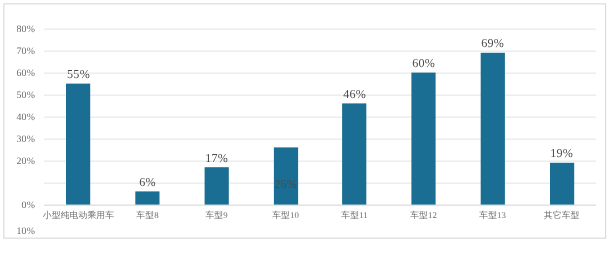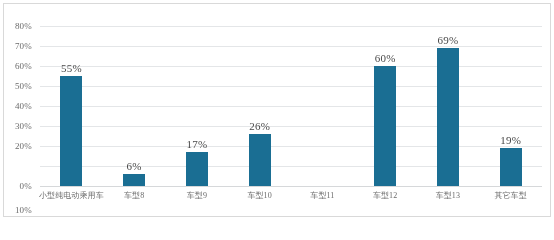--- a/index.html
+++ b/index.html
@@ -147,23 +147,27 @@
         <div class="bar-value" style="top: 36px;">55%</div>
       </div>
       <div class="bar-slot" style="left: 62.75px; width: 62.75px;">
         <div class="bar" style="height: 12px; background: rgb(26, 110, 147);"></div>
         <div class="bar-value" style="top: 134px;">6%</div>
       </div>
       <div class="bar-slot" style="left: 125.5px; width: 62.75px;">
         <div class="bar" style="height: 34px; background: rgb(26, 110, 147);"></div>
         <div class="bar-value" style="top: 112px;">17%</div>
       </div>
-      <div class="bar-slot" style="left: 188.25px; width: 62.75px;">
+      <div class="bar-slot" style="left: 188.25px; width: 62.75px; margin-top: 42px;">
         <div class="bar" style="height: 52px; background: rgb(26, 110, 147);"></div>
         <div class="bar-value" style="top: 94px;">26%</div>
+      </div>
+      <div class="bar-slot" style="left: 251px; width: 62.75px;">
+        <div class="bar" style="height: 92px; background: rgb(26, 110, 147);"></div>
+        <div class="bar-value" style="top: 54px;">46%</div>
       </div>
       <div class="bar-slot" style="left: 313.75px; width: 62.75px;">
         <div class="bar" style="height: 120px; background: rgb(26, 110, 147);"></div>
         <div class="bar-value" style="top: 26px;">60%</div>
       </div>
       <div class="bar-slot" style="left: 376.5px; width: 62.75px;">
         <div class="bar" style="height: 138px; background: rgb(26, 110, 147);"></div>
         <div class="bar-value" style="top: 8px;">69%</div>
       </div>
       <div class="bar-slot" style="left: 439.25px; width: 62.75px;">

